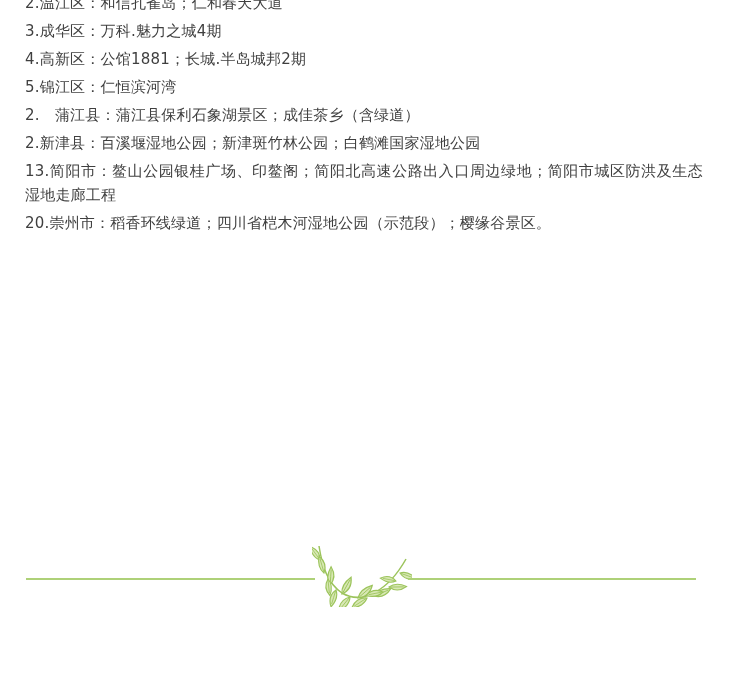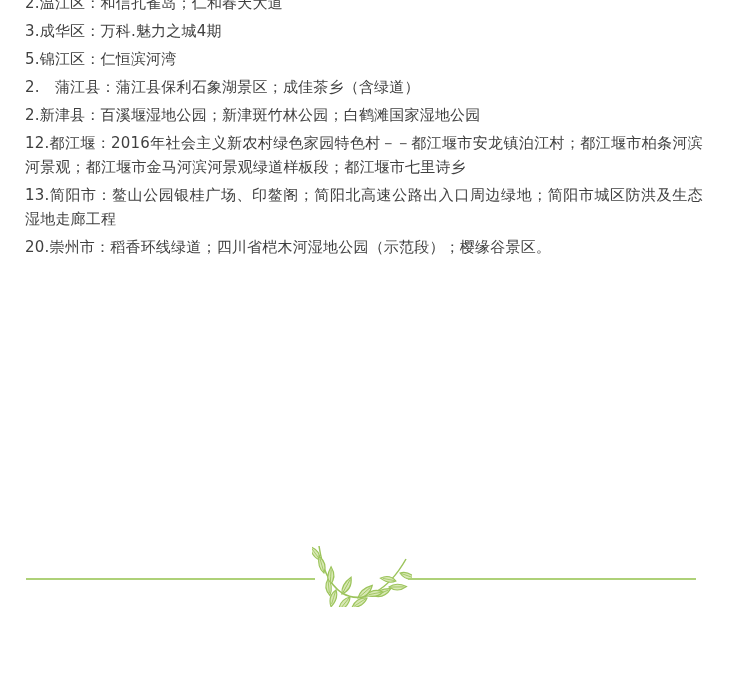--- a/index.html
+++ b/index.html
@@ -49,24 +49,24 @@
     display: block;
   }
   .leaf svg { display: block; width: 100%; height: 100%; }
 </style>
 </head>
 <body style="background: rgb(255, 255, 255);">
 
 <div class="content" id="list-container">
     <p>2.温江区：和信孔雀岛；仁和春天大道</p>
     <p>3.成华区：万科.魅力之城4期</p>
+    <p>4.高新区：公馆1881；长城.半岛城邦2期</p>
     <p>5.锦江区：仁恒滨河湾</p>
     <p>2.　蒲江县：蒲江县保利石象湖景区；成佳茶乡（含绿道）</p>
     <p>2.新津县：百溪堰湿地公园；新津斑竹林公园；白鹤滩国家湿地公园</p>
-    <p>12.都江堰：2016年社会主义新农村绿色家园特色村－－都江堰市安龙镇泊江村；都江堰市柏条河滨河景观；都江堰市金马河滨河景观绿道样板段；都江堰市七里诗乡</p>
     <p>13.简阳市：鳌山公园银桂广场、印鳌阁；简阳北高速公路出入口周边绿地；简阳市城区防洪及生态湿地走廊工程</p>
     <p>20.崇州市：稻香环线绿道；四川省桤木河湿地公园（示范段）；樱缘谷景区。</p>
   </div>
 
 <div class="divider">
   <span class="line left"></span>
   <span class="leaf">
     <svg viewBox="0 0 100 62" xmlns="http://www.w3.org/2000/svg">
       <defs>
         <g id="leafshape">

